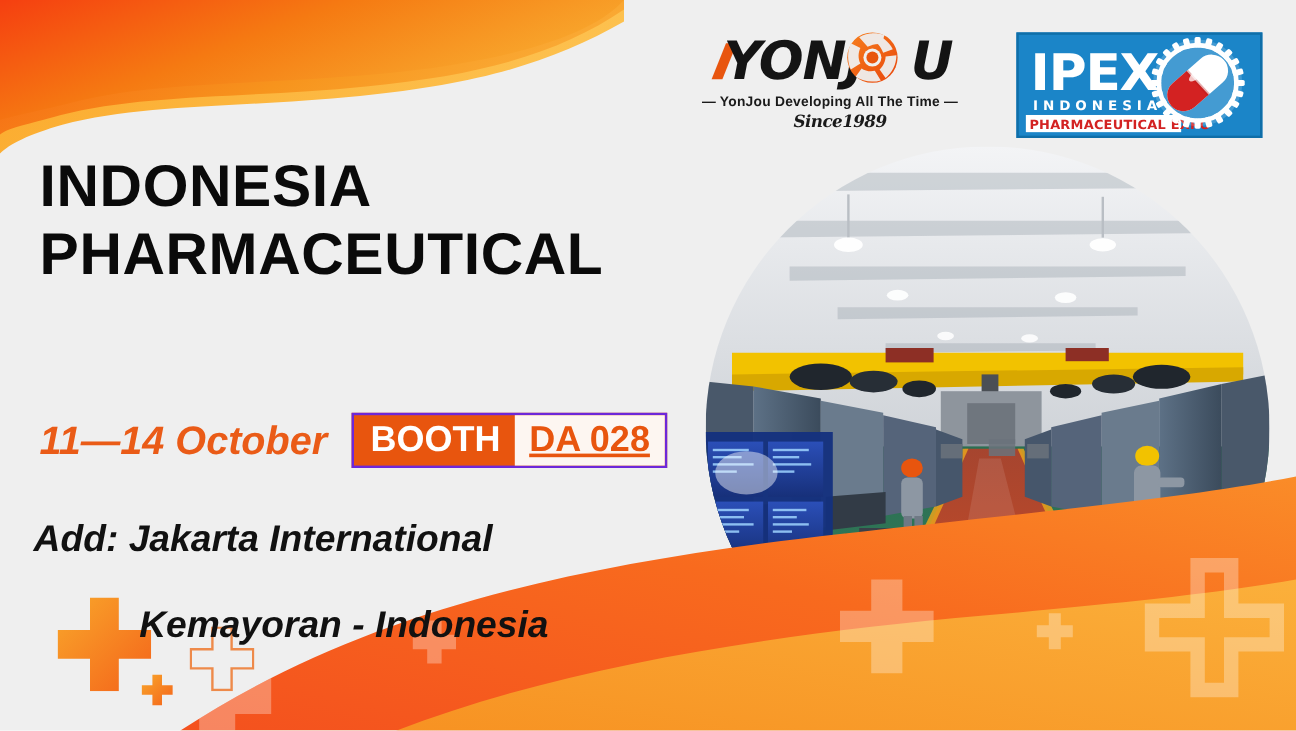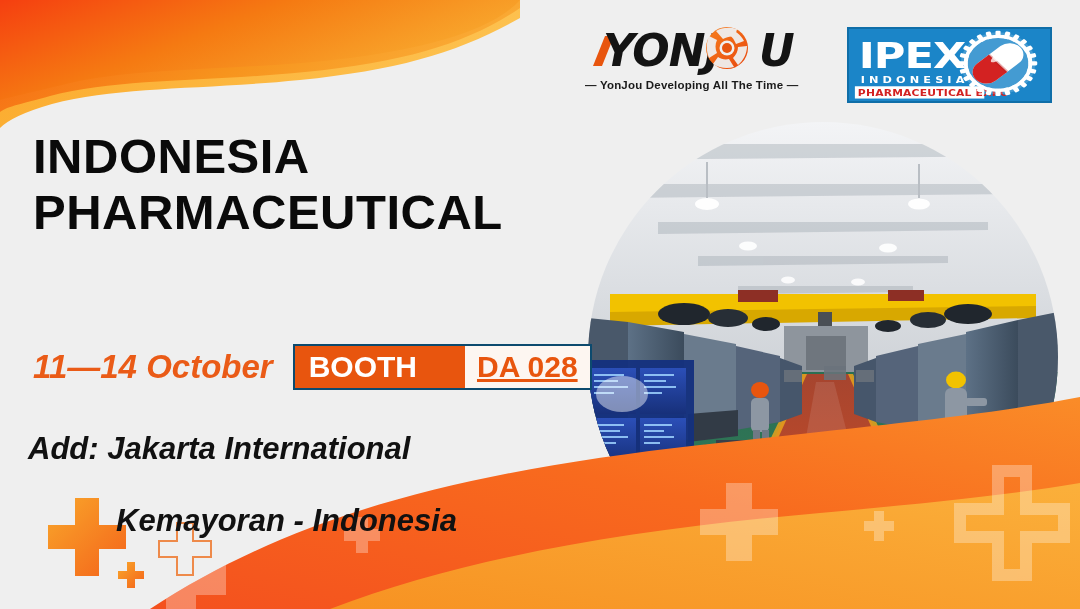--- a/index.html
+++ b/index.html
@@ -81,23 +81,22 @@
     letter-spacing: 0px;
     white-space: pre;
     line-height: 46px;
   }
   .booth-badge {
     margin-left: 20px;
     height: 46px;
     display: flex;
     align-items: stretch;
     background: #E8550E;
-    border: 2px solid #0c4a6e;
+    border: 2px solid #6d28d9;
     box-sizing: border-box;
-    gap: 36px;
   }
   .booth-label {
     color: #ffffff;
     font-weight: bold;
     font-size: 30px;
     line-height: 42px;
     padding: 0 12px 0 14px;
     white-space: pre;
   }
   .booth-value {
@@ -161,21 +160,21 @@
     margin-top: 3px;
     white-space: pre;
   }
 
   
   .ipex {
     position: absolute;
     left: 847px;
     top: 27px;
     width: 205px;
-    height: 76px;
+    height: 88px;
     background: #1B85C8;
     border: 2px solid #0f6ea8;
     box-sizing: border-box;
     overflow: hidden;
   }
   .ipex-svg { display: block; width: 100%; height: 100%; }
 
   
   .cross { position: absolute; pointer-events: none; }
 </style>
@@ -515,20 +514,21 @@
           <circle r="7.5" fill="#efefef"></circle>
           <circle r="5" fill="#E8550E"></circle>
         </g>
 
         <g fill="#141414" font-family="DejaVu Sans, sans-serif" font-weight="bold" font-size="44" font-style="italic">
           <text x="172" y="40">U</text>
         </g>
       </svg>
     </div>
     <div class="yj-tag">— YonJou Developing All The Time —</div>
+    <div class="yj-since">Since1989</div>
   </div>
 
   <div class="ipex">
     <svg class="ipex-svg" viewBox="0 0 205 88" preserveAspectRatio="none">
       <rect x="0" y="0" width="205" height="88" fill="#1B85C8"></rect>
 
       <text x="10" y="48" font-family="DejaVu Sans, sans-serif" font-size="44" font-weight="bold" fill="#ffffff" letter-spacing="-1">IPEX</text>
 
       <text x="12" y="66" font-family="DejaVu Sans, sans-serif" font-size="11.5" font-weight="bold" fill="#ffffff" letter-spacing="4.2">INDONESIA</text>
 

